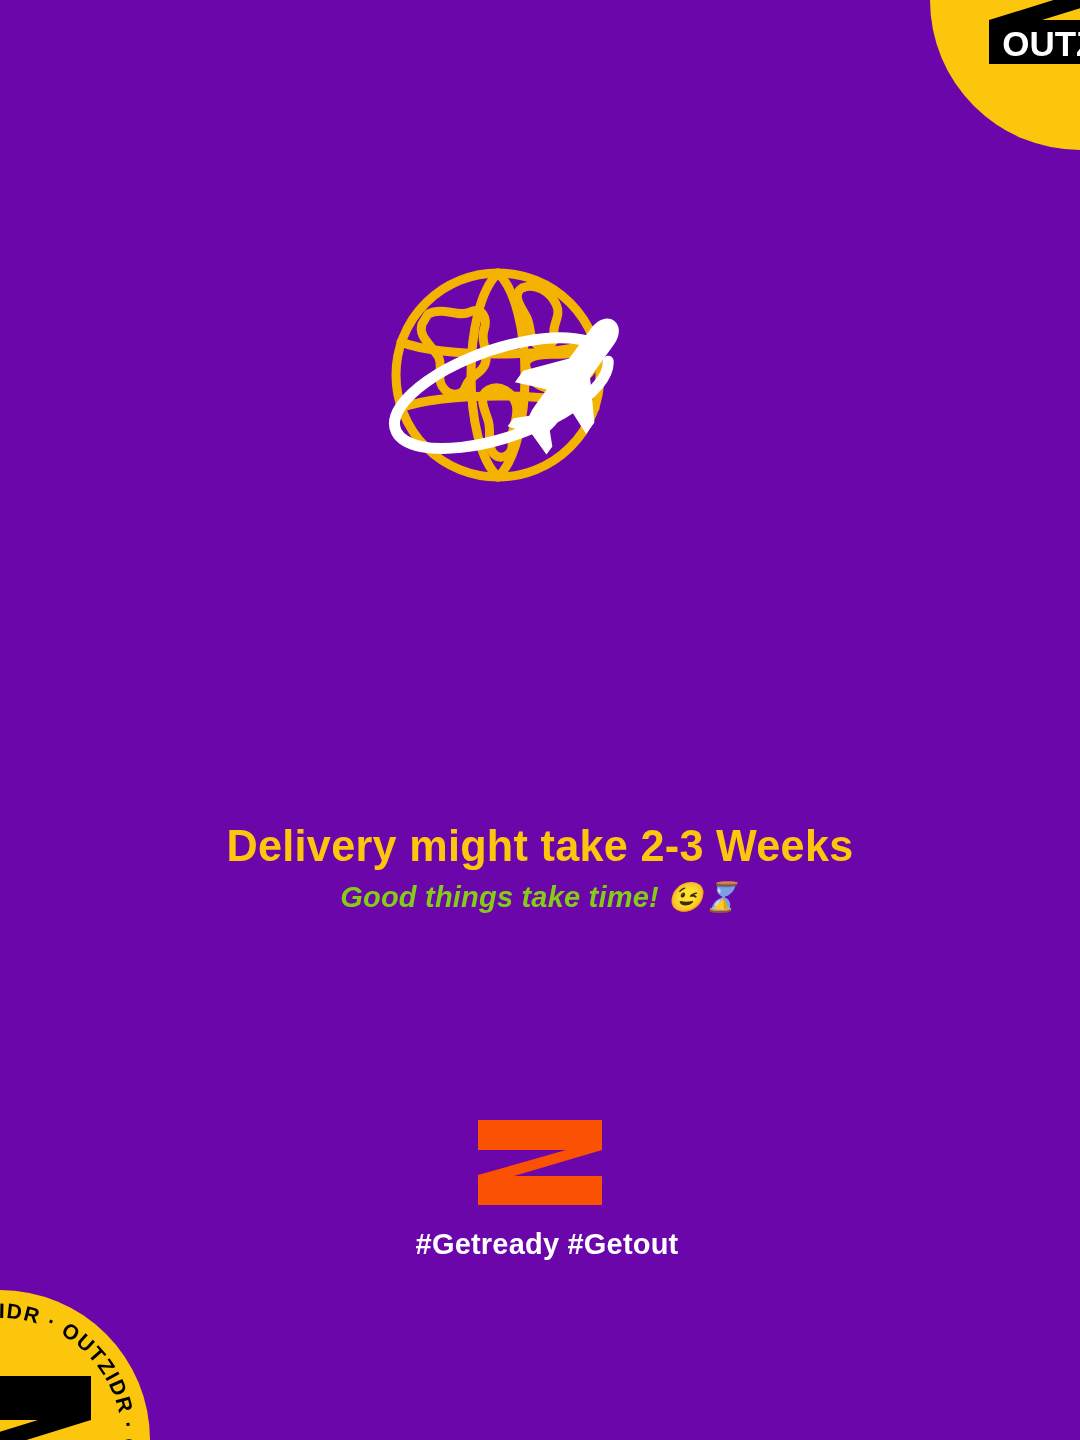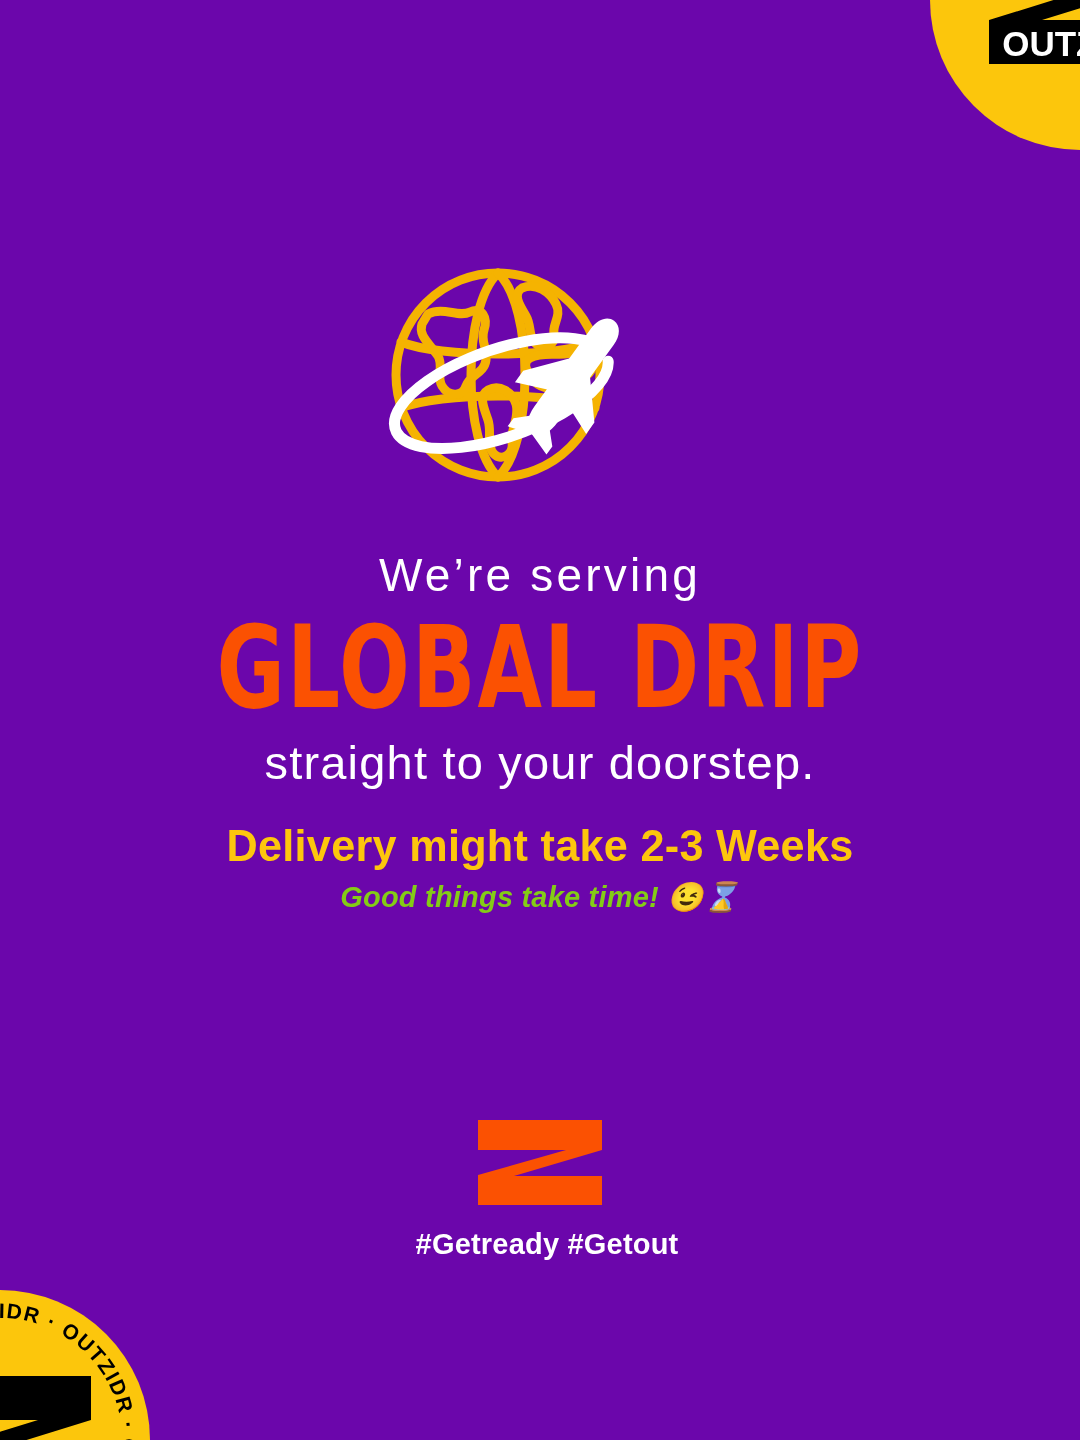--- a/index.html
+++ b/index.html
@@ -212,25 +212,20 @@
         <path d="M46 116 L 22 140 L 22 150 L 46 142 L 70 150 L 70 140 Z"></path>
 
         <rect x="16" y="84" width="10" height="16" rx="4"></rect>
         <rect x="66" y="84" width="10" height="16" rx="4"></rect>
 
         <rect x="40" y="16" width="6" height="5" rx="2.5" fill="#6B06AB" opacity="0"></rect>
       </g>
     </svg>
   </div>
 
-  <div id="copy">
-    <div id="line-serving">We’re serving</div>
-    <div id="line-global">GLOBAL DRIP</div>
-    <div id="line-doorstep">straight to your doorstep.</div>
-  </div>
 
   <div id="line-delivery">Delivery might take 2-3 Weeks</div>
   <div id="line-good">Good things take time! 😉⌛</div>
 
   <div id="footer">
     <div id="footer-logo">
       <svg viewBox="0 0 124 85">
         <path d="M0 0 H124 V30 L36 56 H124 V85 H0 V55 L88 30 H0 Z" fill="#FB5102"></path>
       </svg>
     </div>

